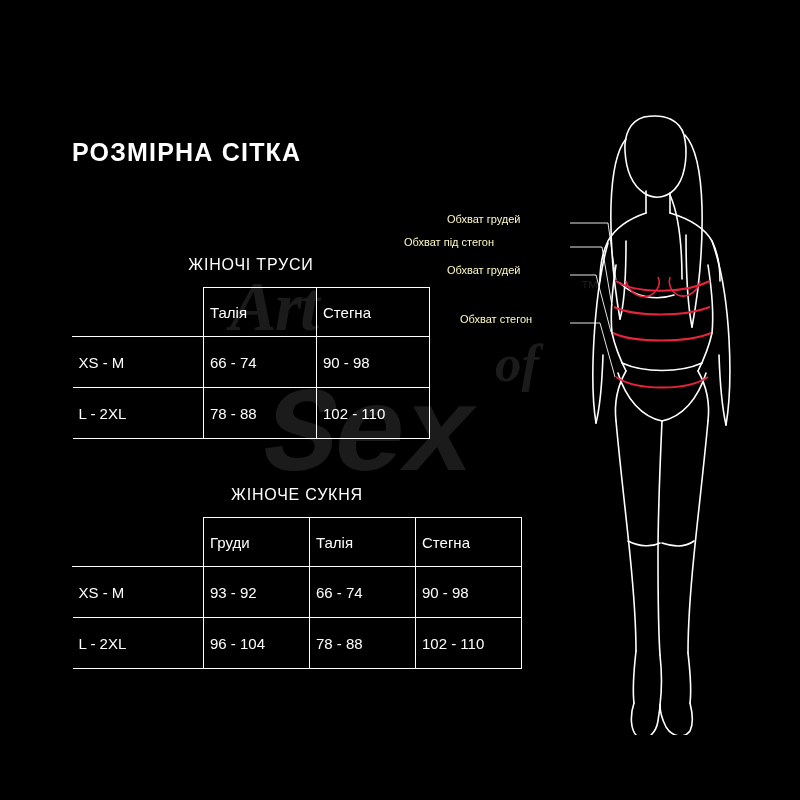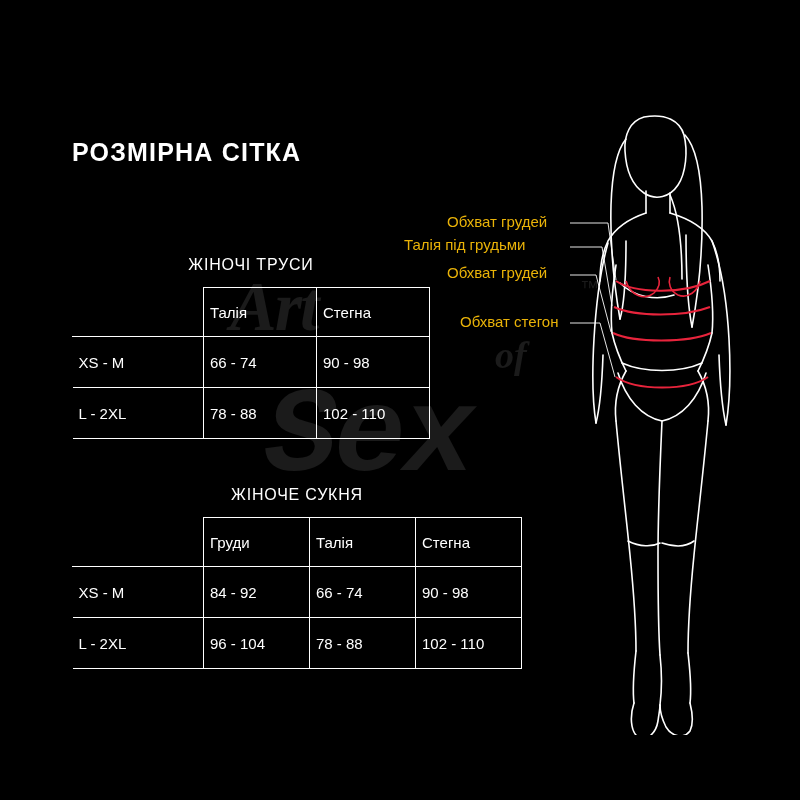--- a/index.html
+++ b/index.html
@@ -45,21 +45,21 @@
     letter-spacing: -2px;
     color: #1b1b1b;
   }
   .wm-of {
     position: absolute;
     left: 265px;
     top: 88px;
     font-family: "Liberation Serif", serif;
     font-style: italic;
     font-weight: bold;
-    font-size: 38px;
+    font-size: 53px;
     color: #1b1b1b;
   }
   .wm-sex {
     position: absolute;
     left: 35px;
     top: 125px;
     font-family: Liberation Mono, monospace;
     font-style: italic;
     font-weight: bold;
     font-size: 120px;
@@ -142,22 +142,22 @@
     width: 350px;
     height: 680px;
     z-index: 2;
   }
   .labels {
     position: absolute;
     z-index: 4;
   }
   .lbl {
     position: absolute;
-    font-size: 15px;
-    color: #eab308;
+    font-size: 11px;
+    color: #fef9c3;
     white-space: nowrap;
     text-align: right;
   }
   #lbl-bust  { left: 447px; top: 213px; }
   #lbl-under { left: 404px; top: 236px; }
   #lbl-waist { left: 447px; top: 264px; }
   #lbl-hips  { left: 460px; top: 313px; }
 </style>
 </head>
 <body>
@@ -201,37 +201,37 @@
     <table class="size-table">
       <tbody>
         <tr class="header-row">
           <td class="c0 corner"></td>
           <td class="c1">Груди</td>
           <td class="c2">Талія</td>
           <td class="c3">Стегна</td>
         </tr>
         <tr>
           <td class="c0 rowlabel">XS - M</td>
-          <td class="c1">84 - 92</td>
+          <td class="c1">93 - 92</td>
           <td class="c2">66 - 74</td>
           <td class="c3">90 - 98</td>
         </tr>
         <tr>
           <td class="c0 rowlabel">L - 2XL</td>
           <td class="c1">96 - 104</td>
           <td class="c2">78 - 88</td>
           <td class="c3">102 - 110</td>
         </tr>
       </tbody>
     </table>
   </div>
 
   <div class="labels">
     <div class="lbl" id="lbl-bust">Обхват грудей</div>
-    <div class="lbl" id="lbl-under">Талія під грудьми</div>
+    <div class="lbl" id="lbl-under">Обхват під стегон</div>
     <div class="lbl" id="lbl-waist">Обхват грудей</div>
     <div class="lbl" id="lbl-hips">Обхват стегон</div>
   </div>
 
   <div class="figure-wrap">
     <svg width="350" height="680" viewBox="0 0 350 680">
       <g fill="none" stroke="#ffffff" stroke-width="1.6" stroke-linecap="round" stroke-linejoin="round">
 
         <path d="M214 62 C200 66 194 80 195 96 C196 114 202 130 214 138 C226 146 240 142 248 130 C256 118 258 96 254 80 C250 66 236 58 214 62 Z"></path>
 

